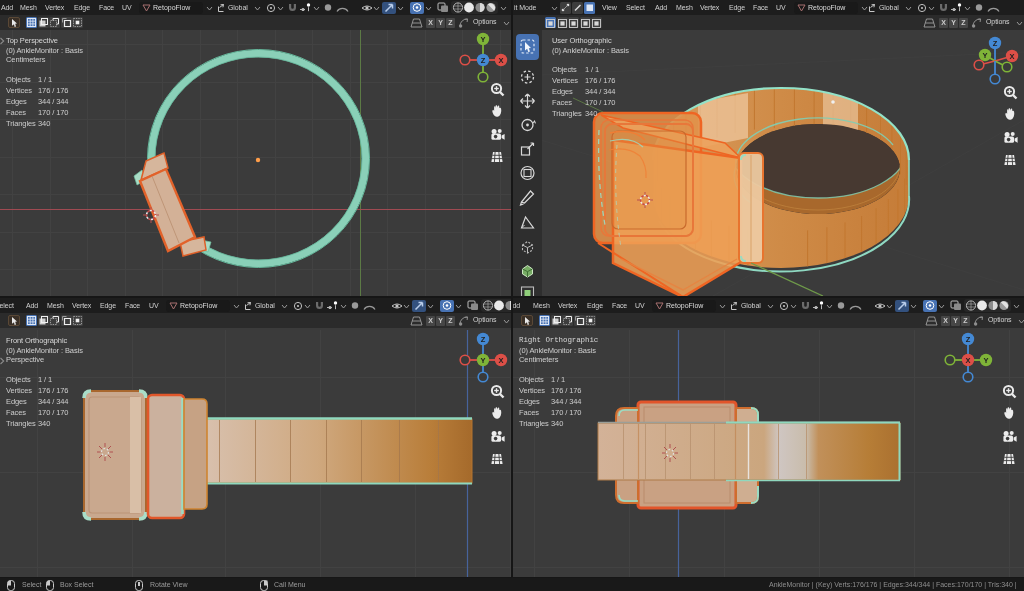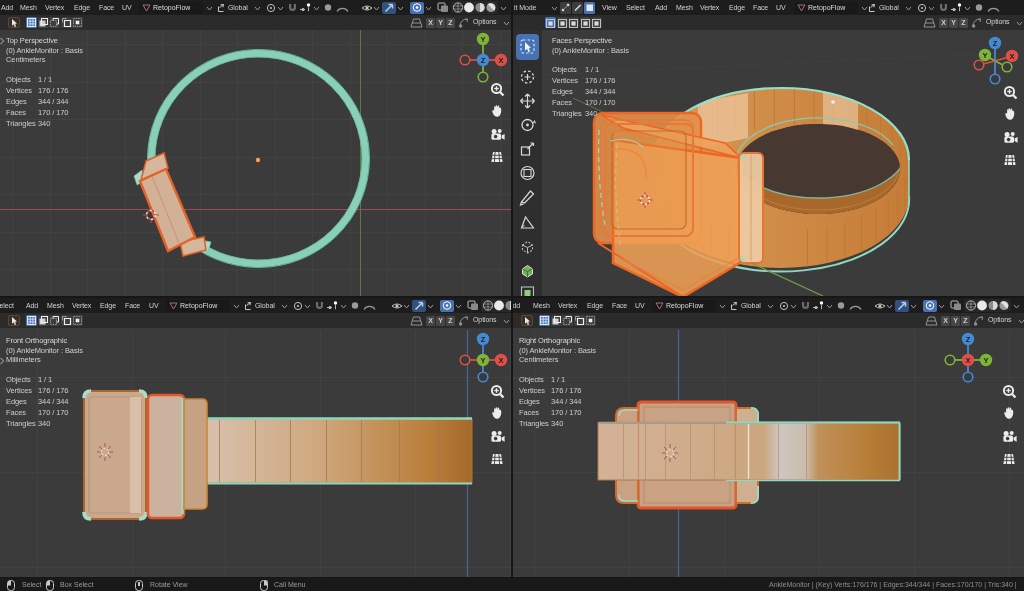--- a/index.html
+++ b/index.html
@@ -466,21 +466,21 @@
       <div class="xyz" style="left:436px;top:17.5px;">Y</div>
       <div class="xyz" style="left:446px;top:17.5px;">Z</div>
       <svg style="left:458px;top:17px;" width="12" height="11">
         <path d="M2,9 a7,7 0 0 1 7.5,-7 M9.5,2 l-3,0.4 M9.5,2 l-0.4,3" stroke="#8f8f8f" stroke-width="1" fill="none"></path>
         <circle cx="2.6" cy="9" r="1.7" fill="#8f8f8f"></circle>
       </svg>
       <span class="m2" style="left:473px;top:18px;">Options</span>
       <svg style="left:503px;top:20.5px;" width="7" height="5">
         <path d="M1,1 L3.5,4 L6,1" stroke="#9a9a9a" stroke-width="1" fill="none"></path>
       </svg>
-      <span class="ov" style="left:39px;top:36px;">Faces Perspective</span>
+      <span class="ov" style="left:39px;top:36px;">User Orthographic</span>
       <span class="ov" style="left:39px;top:45.8px;color:#cfcfcf;">(0) AnkleMonitor : Basis</span>
       <span class="st" style="left:39px;top:65.0px;">Objects</span>
       <span class="st" style="left:72px;top:65.0px;">1 / 1</span>
       <span class="st" style="left:39px;top:76.0px;">Vertices</span>
       <span class="st" style="left:72px;top:76.0px;">176 / 176</span>
       <span class="st" style="left:39px;top:87.0px;">Edges</span>
       <span class="st" style="left:72px;top:87.0px;">344 / 344</span>
       <span class="st" style="left:39px;top:98.0px;">Faces</span>
       <span class="st" style="left:72px;top:98.0px;">170 / 170</span>
       <span class="st" style="left:39px;top:109.0px;">Triangles</span>
@@ -676,21 +676,21 @@
       <svg style="left:458px;top:17px;" width="12" height="11">
         <path d="M2,9 a7,7 0 0 1 7.5,-7 M9.5,2 l-3,0.4 M9.5,2 l-0.4,3" stroke="#8f8f8f" stroke-width="1" fill="none"></path>
         <circle cx="2.6" cy="9" r="1.7" fill="#8f8f8f"></circle>
       </svg>
       <span class="m2" style="left:473px;top:18px;">Options</span>
       <svg style="left:503px;top:20.5px;" width="7" height="5">
         <path d="M1,1 L3.5,4 L6,1" stroke="#9a9a9a" stroke-width="1" fill="none"></path>
       </svg>
       <span class="ov" style="left:6px;top:38px;">Front Orthographic</span>
       <span class="ov" style="left:6px;top:47.8px;color:#cfcfcf;">(0) AnkleMonitor : Basis</span>
-      <span class="ov" style="left:6px;top:57.2px;color:#cfcfcf;">Millimeters</span>
+      <span class="ov" style="left:6px;top:57.2px;color:#cfcfcf;">Perspective</span>
       <span class="st" style="left:6px;top:77.0px;">Objects</span>
       <span class="st" style="left:38px;top:77.0px;">1 / 1</span>
       <span class="st" style="left:6px;top:88.0px;">Vertices</span>
       <span class="st" style="left:38px;top:88.0px;">176 / 176</span>
       <span class="st" style="left:6px;top:99.0px;">Edges</span>
       <span class="st" style="left:38px;top:99.0px;">344 / 344</span>
       <span class="st" style="left:6px;top:110.0px;">Faces</span>
       <span class="st" style="left:38px;top:110.0px;">170 / 170</span>
       <span class="st" style="left:6px;top:121.0px;">Triangles</span>
       <span class="st" style="left:38px;top:121.0px;">340</span>
@@ -890,21 +890,21 @@
       <div class="xyz" style="left:438px;top:17.5px;">Y</div>
       <div class="xyz" style="left:448px;top:17.5px;">Z</div>
       <svg style="left:460px;top:17px;" width="12" height="11">
         <path d="M2,9 a7,7 0 0 1 7.5,-7 M9.5,2 l-3,0.4 M9.5,2 l-0.4,3" stroke="#8f8f8f" stroke-width="1" fill="none"></path>
         <circle cx="2.6" cy="9" r="1.7" fill="#8f8f8f"></circle>
       </svg>
       <span class="m2" style="left:475px;top:18px;">Options</span>
       <svg style="left:505px;top:20.5px;" width="7" height="5">
         <path d="M1,1 L3.5,4 L6,1" stroke="#9a9a9a" stroke-width="1" fill="none"></path>
       </svg>
-      <span class="ov" style="left:6px;top:38px;">Right Orthographic</span>
+      <span class="ov" style="left:6px;top:38px;font-family:Liberation Mono, monospace;">Right Orthographic</span>
       <span class="ov" style="left:6px;top:47.8px;color:#cfcfcf;">(0) AnkleMonitor : Basis</span>
       <span class="ov" style="left:6px;top:57.2px;color:#cfcfcf;">Centimeters</span>
       <span class="st" style="left:6px;top:77.0px;">Objects</span>
       <span class="st" style="left:38px;top:77.0px;">1 / 1</span>
       <span class="st" style="left:6px;top:88.0px;">Vertices</span>
       <span class="st" style="left:38px;top:88.0px;">176 / 176</span>
       <span class="st" style="left:6px;top:99.0px;">Edges</span>
       <span class="st" style="left:38px;top:99.0px;">344 / 344</span>
       <span class="st" style="left:6px;top:110.0px;">Faces</span>
       <span class="st" style="left:38px;top:110.0px;">170 / 170</span>

